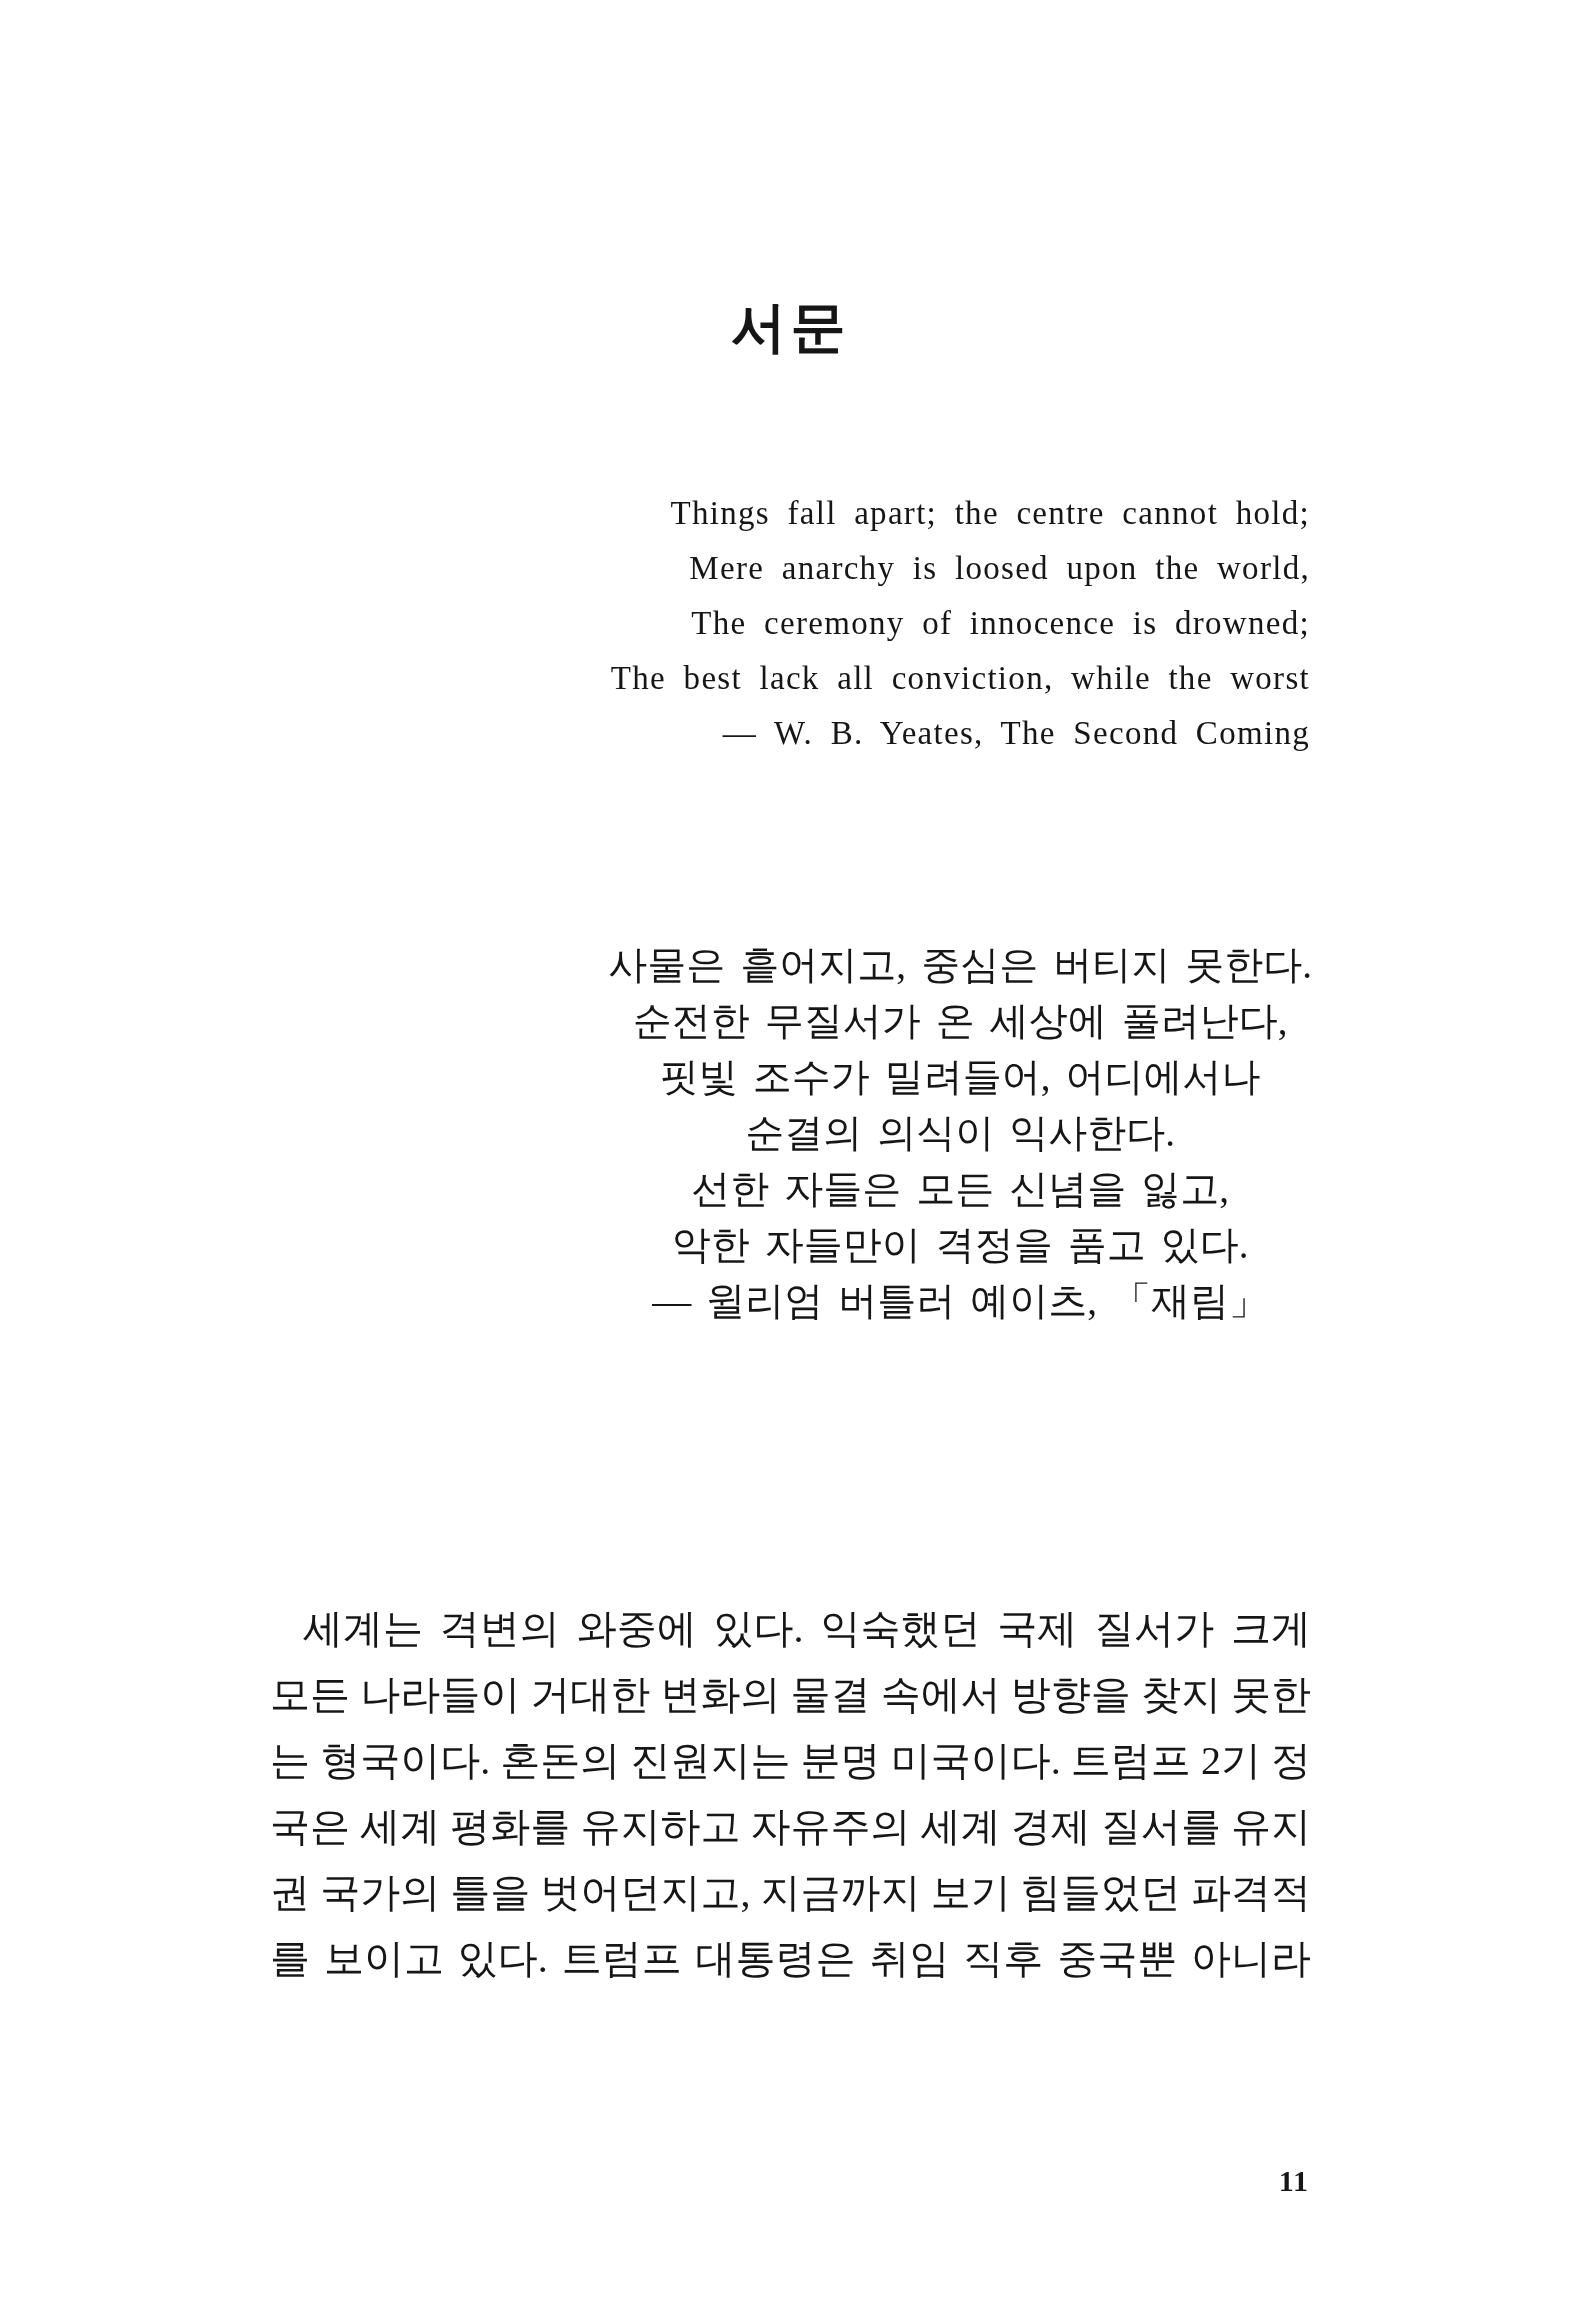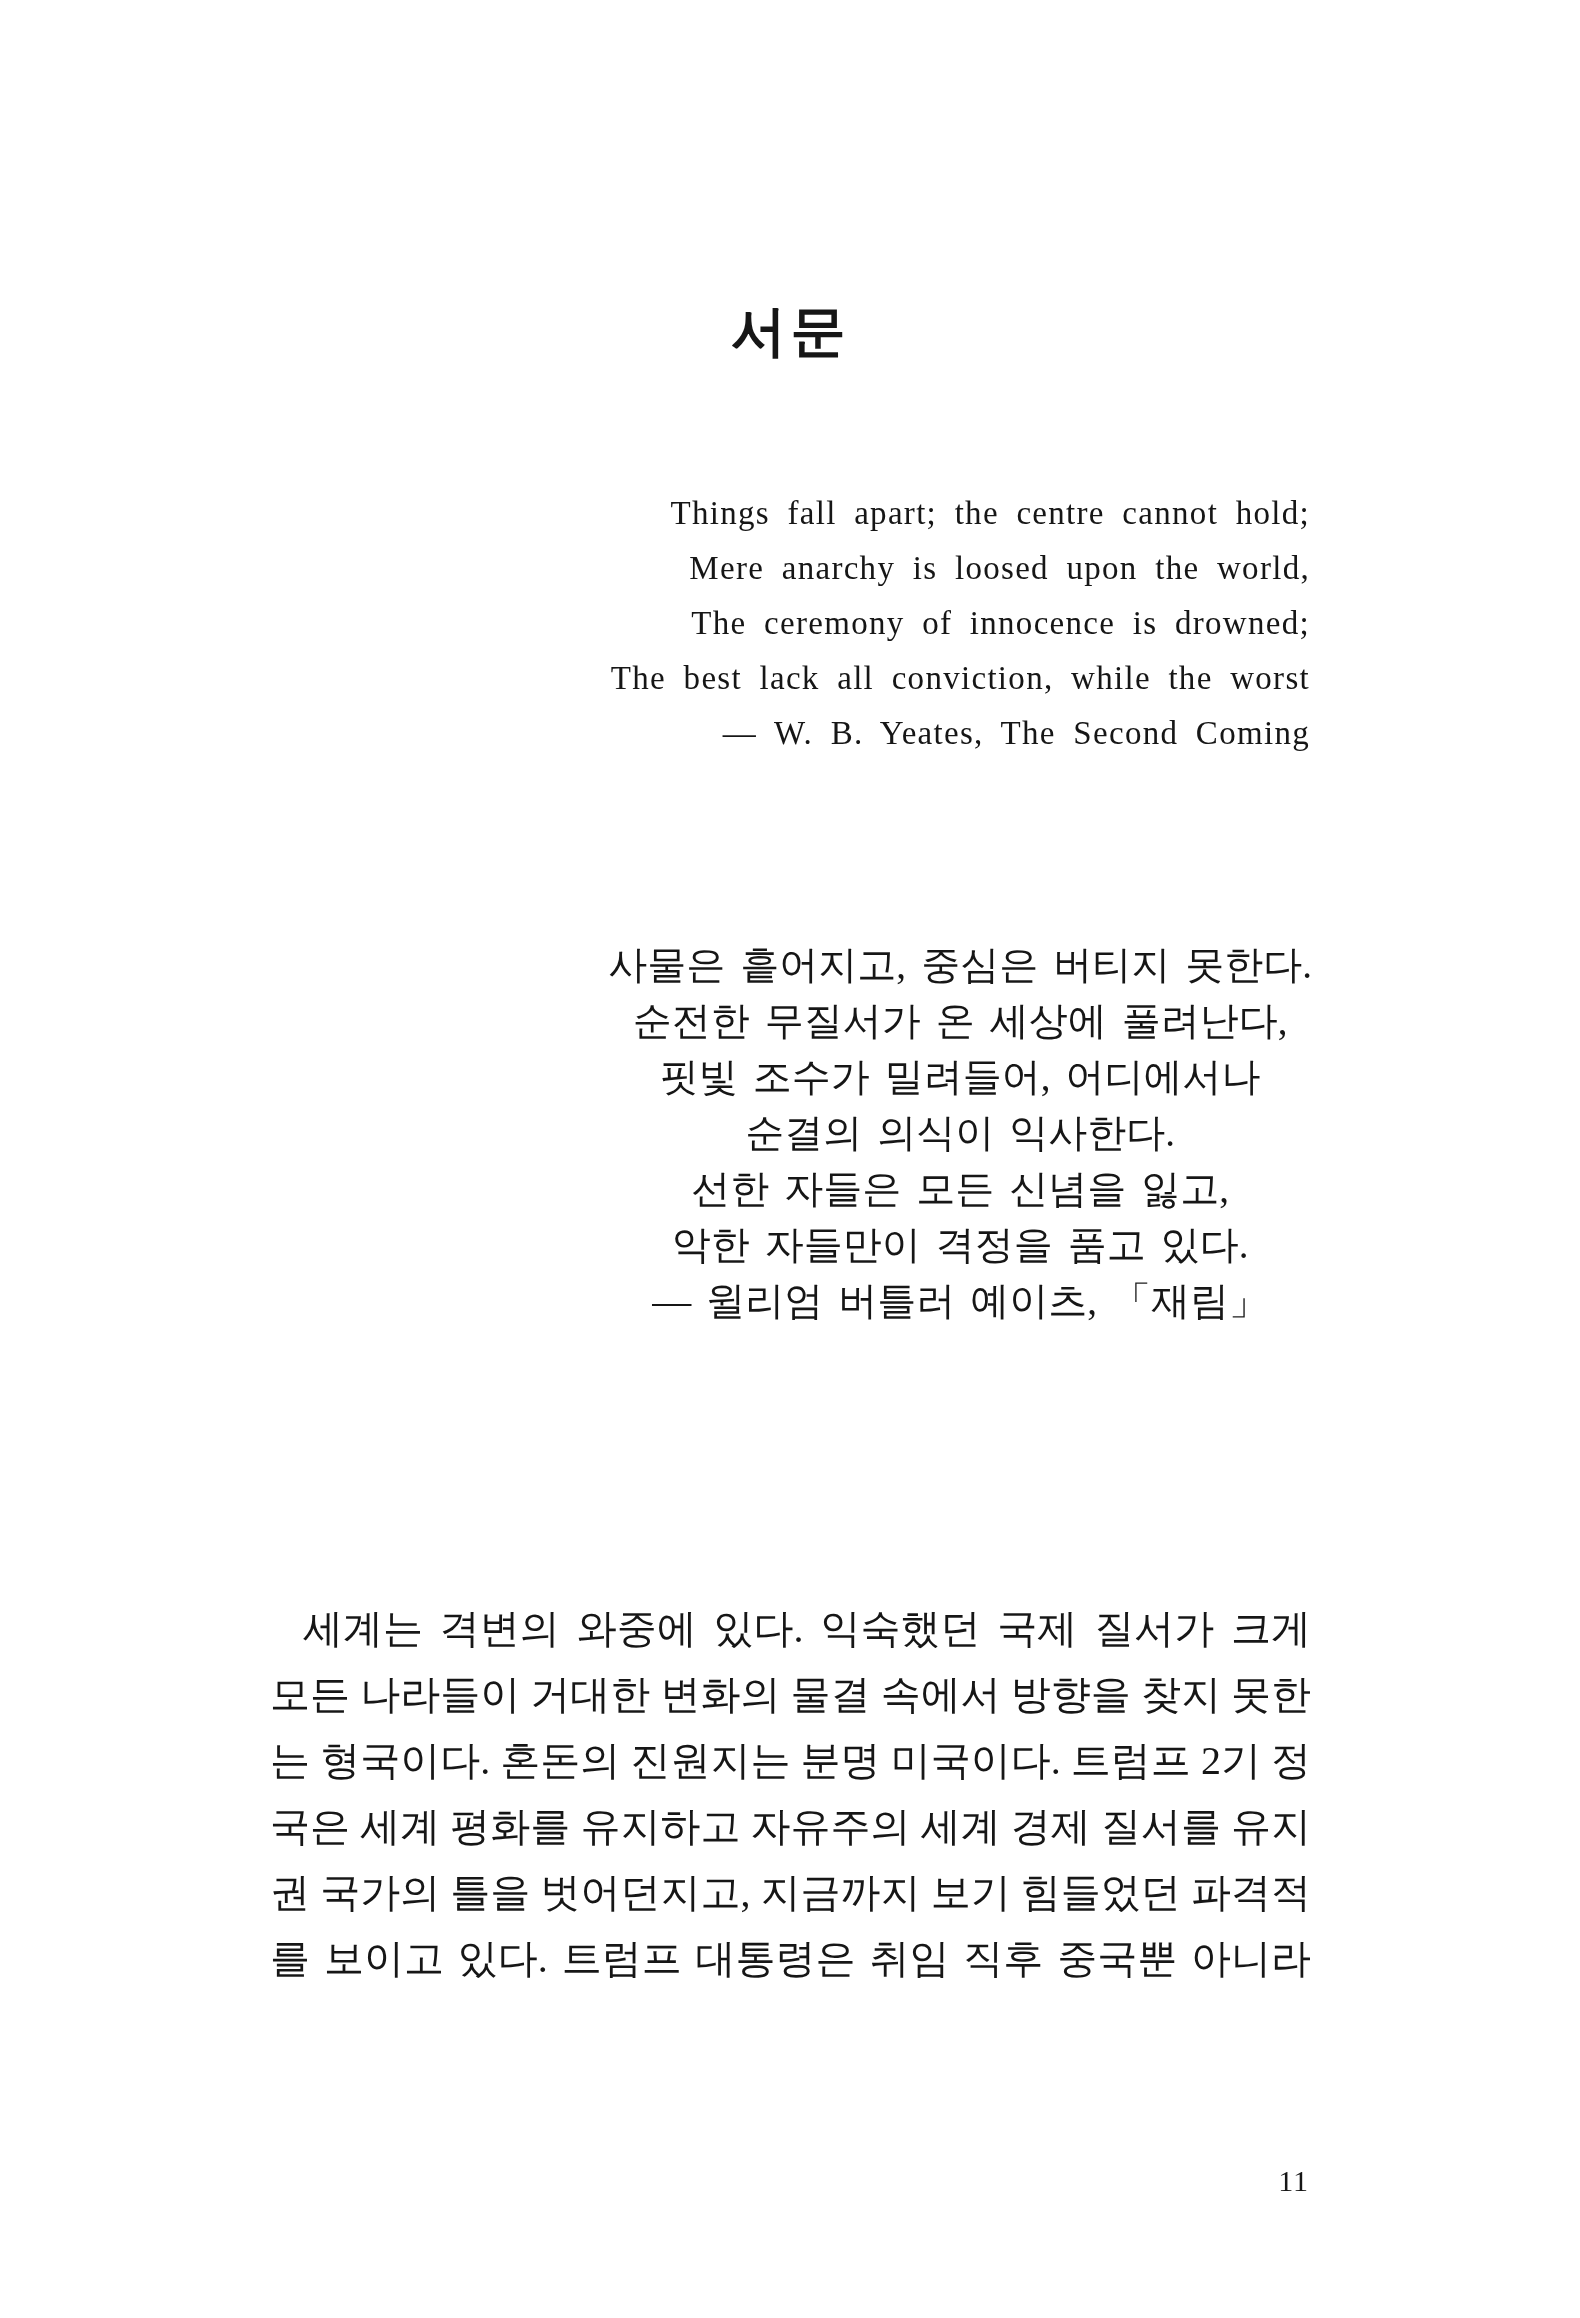--- a/index.html
+++ b/index.html
@@ -16,20 +16,21 @@
   .title {
     position: absolute;
     top: 267px;
     left: 0;
     width: 100%;
     text-align: center;
     font-size: 55px;
     line-height: 1;
     font-weight: 700;
     letter-spacing: 4.4px;
+    font-family: Liberation Mono, monospace;
   }
   .poem-en {
     position: absolute;
     top: 486px;
     right: 271px;
     text-align: right;
     font-size: 33px;
     line-height: 55px;
     letter-spacing: 1.3px;
     word-spacing: 8px;
@@ -60,21 +61,21 @@
     height: 66px;
     overflow: hidden;
   }
   .body-line.indent { padding-left: 33px; }
   .page-num {
     position: absolute;
     top: 2165px;
     right: 272px;
     font-size: 30px;
     line-height: 32px;
-    font-weight: 400;
+    font-weight: 700;
     letter-spacing: 0.9px;
   }
 </style>
 </head>
 <body>
 
 <div class="page">
 
   <h1 class="title">서문</h1>
 

